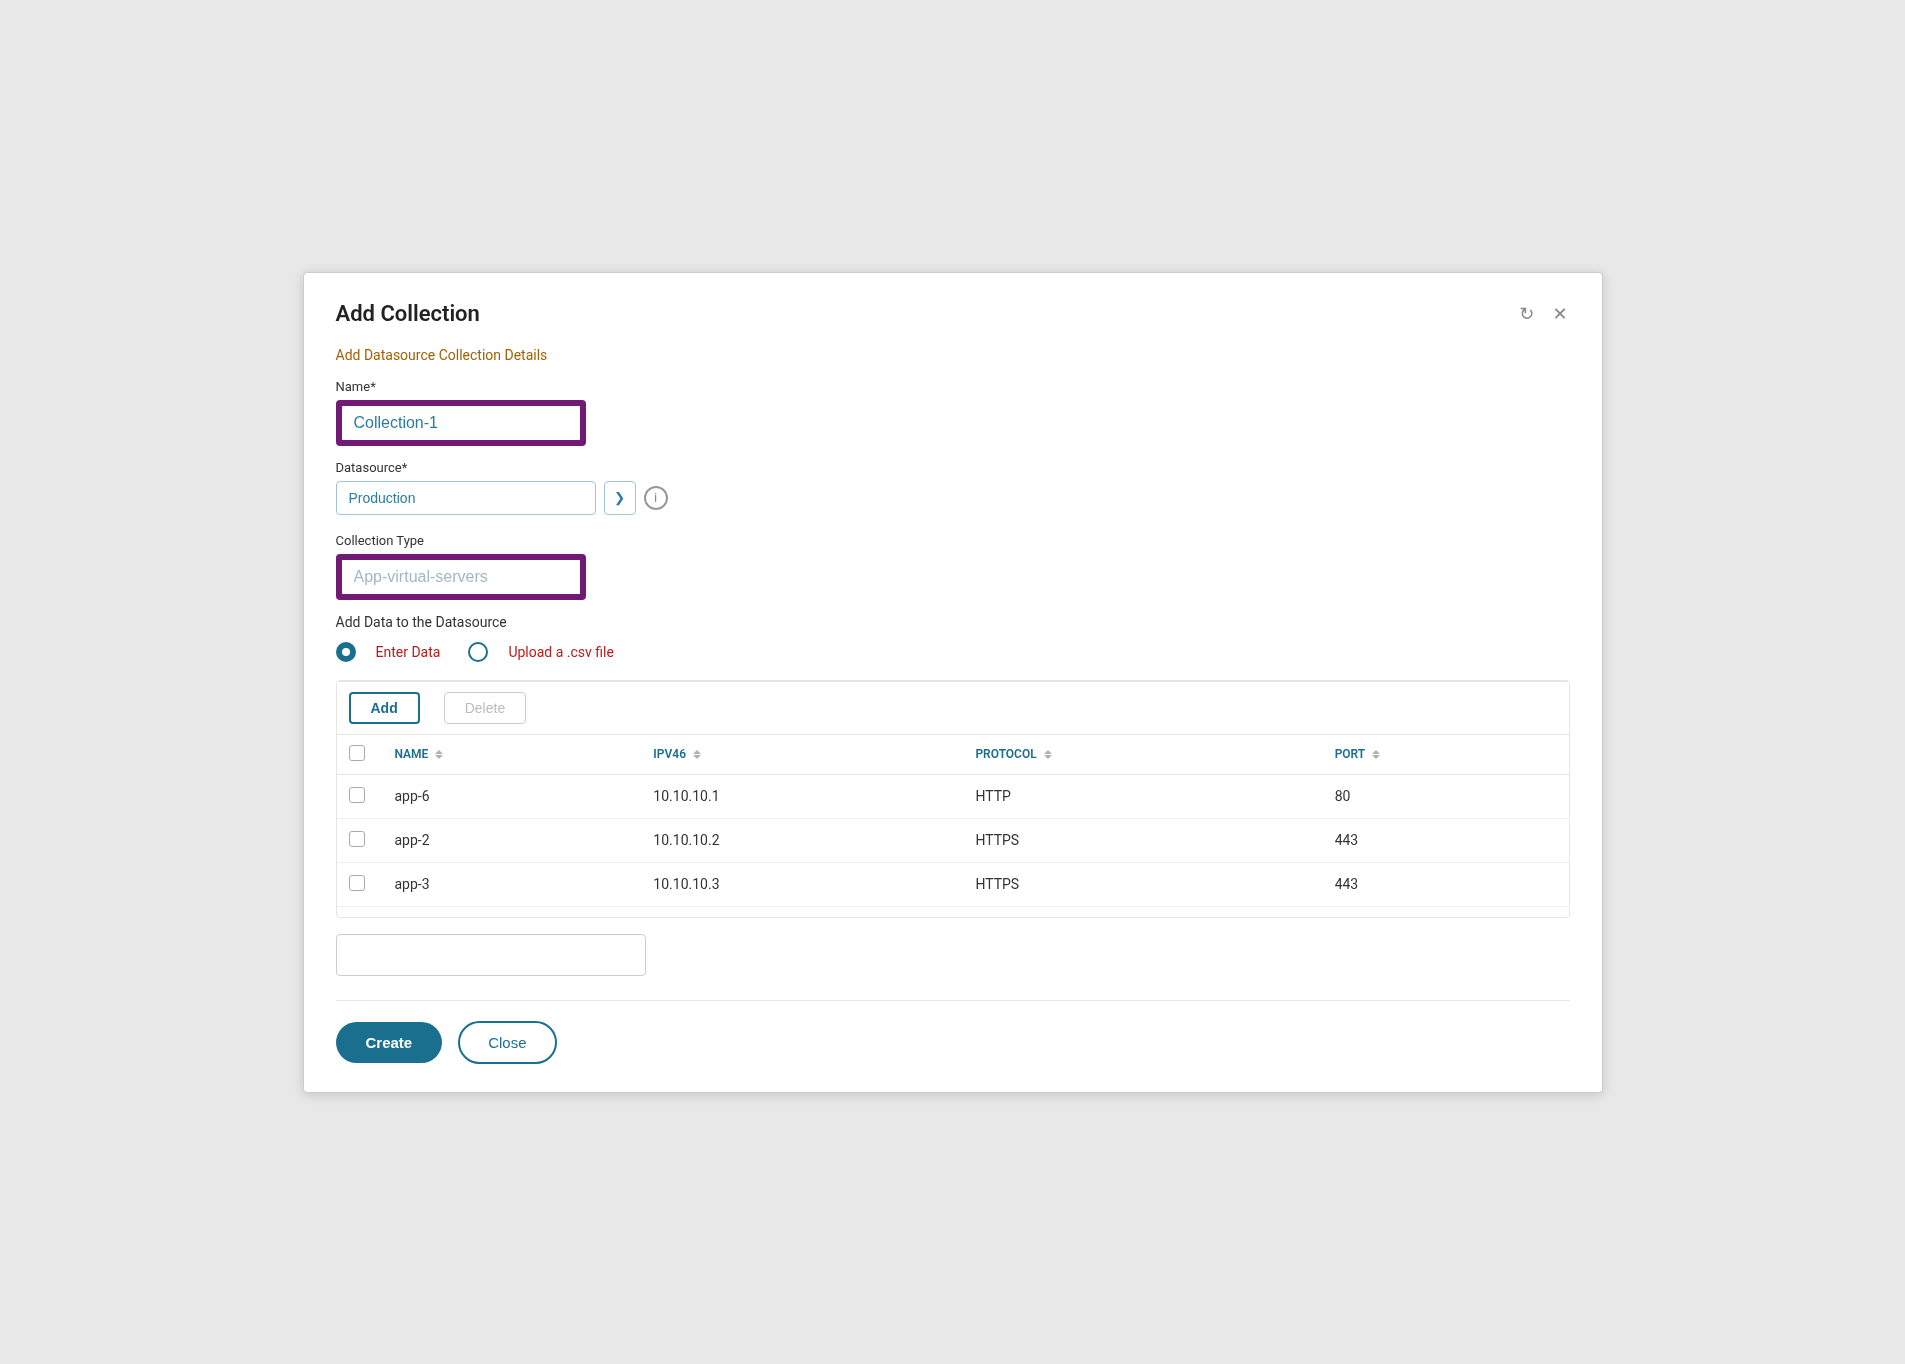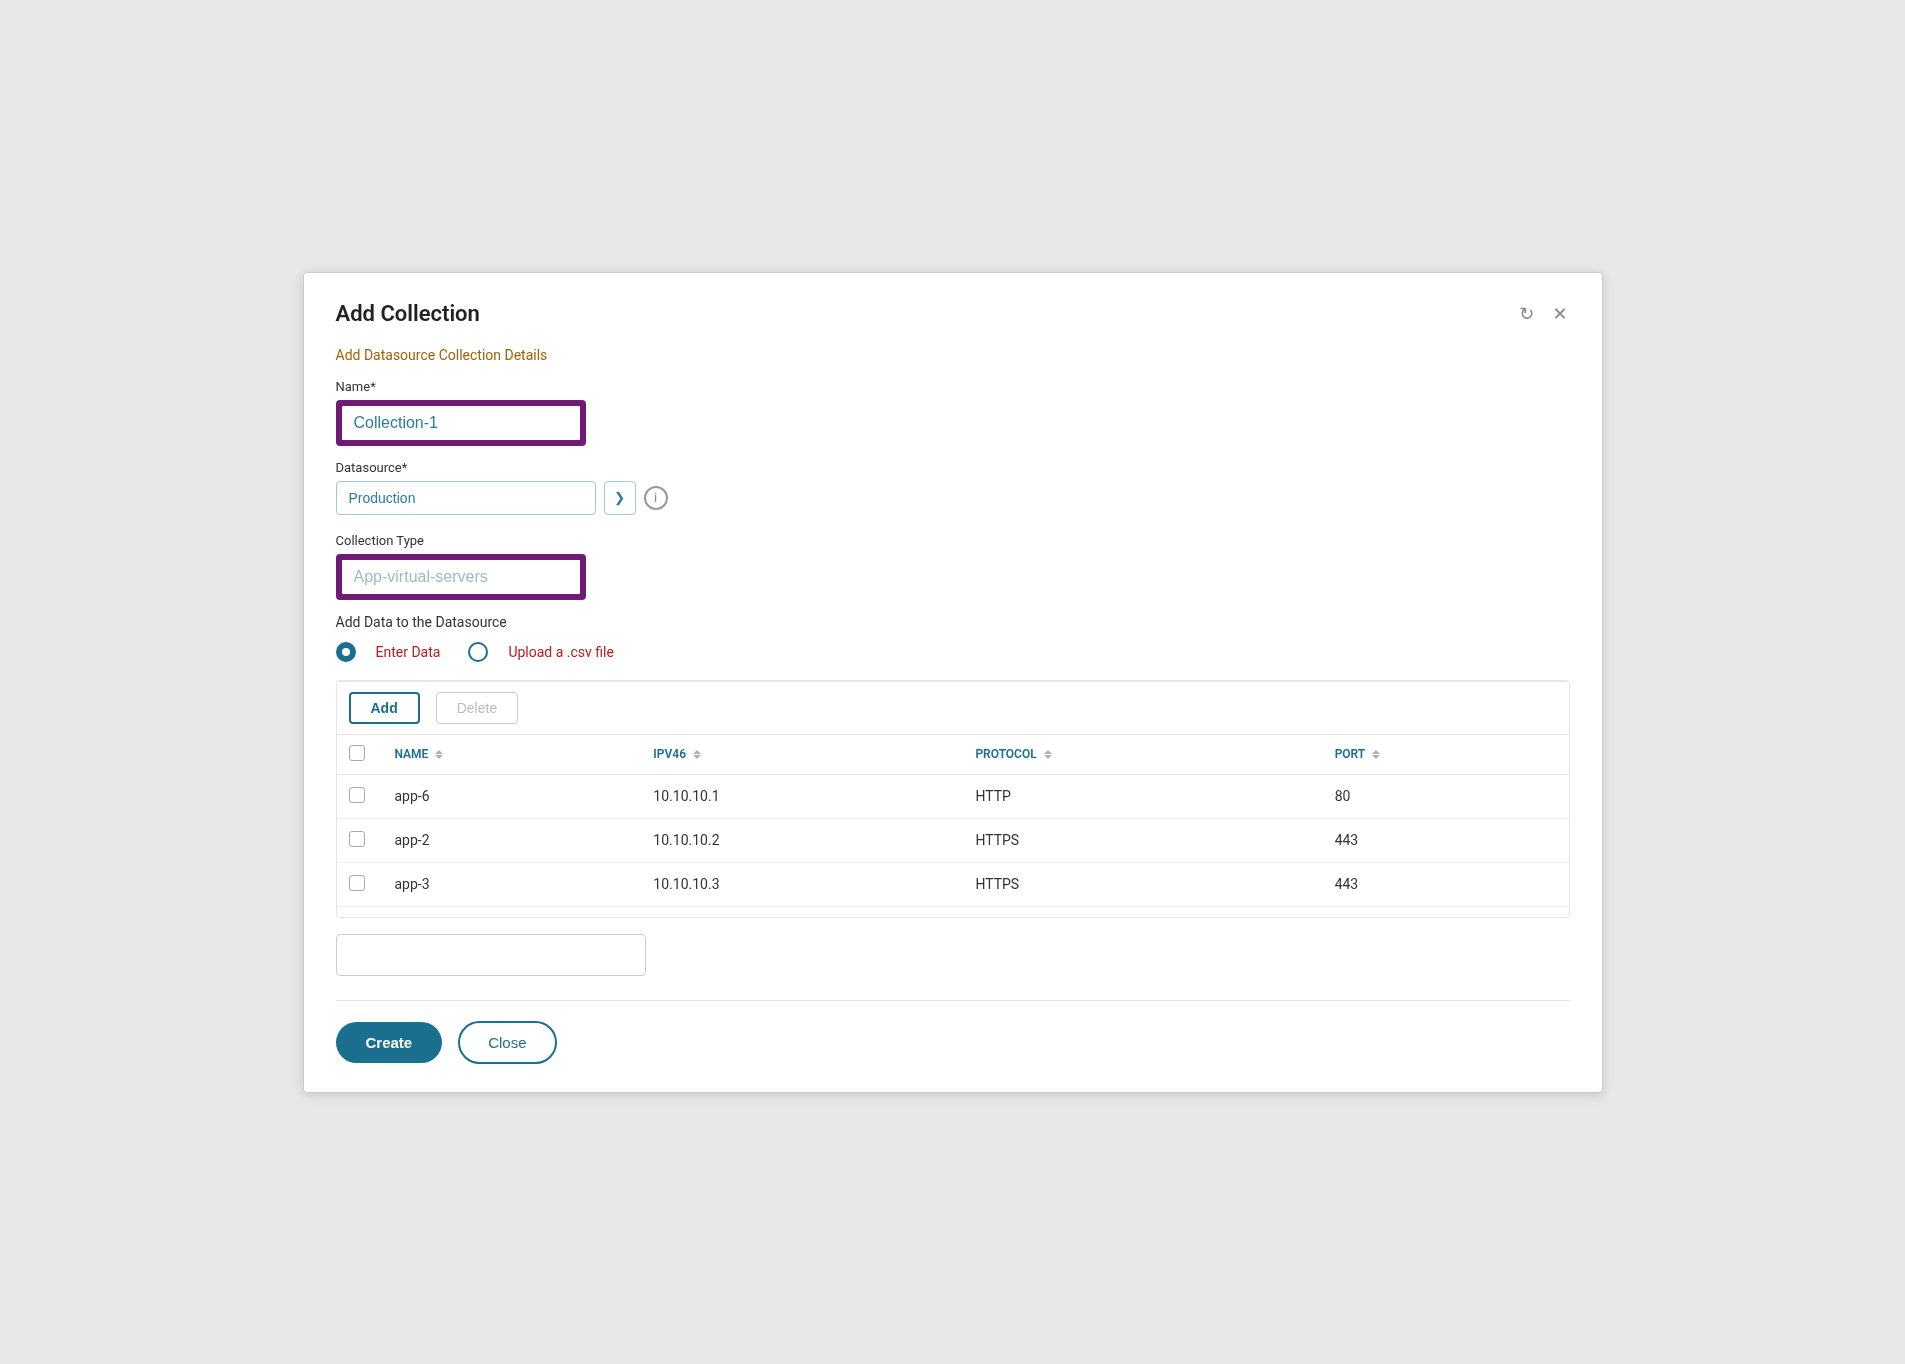--- a/index.html
+++ b/index.html
@@ -143,21 +143,21 @@
       width: 8px;
       height: 8px;
       border-radius: 50%;
       background: white;
     }
     .radio-circle.empty {
       background: white;
     }
     .table-toolbar {
       display: flex;
-      gap: 16px;
+      gap: 24px;
       padding: 10px 0 10px 0;
       border-top: 1px solid #e5e5e5;
       border-bottom: none;
       margin-bottom: 0;
     }
     .btn-add {
       background: #fff;
       border: 2px solid #1a6e8e;
       border-radius: 4px;
       color: #1a6e8e;

